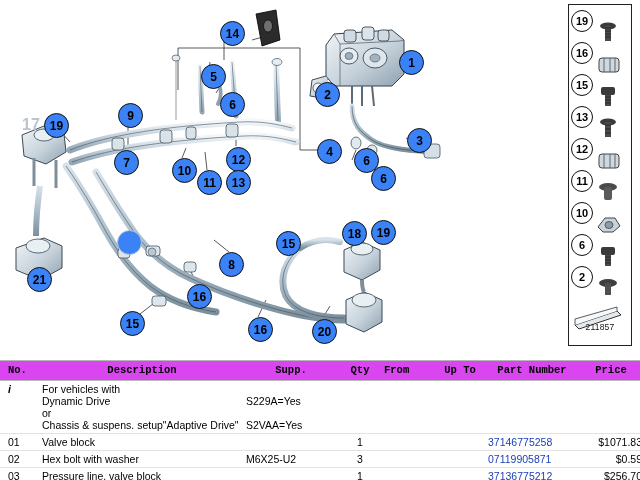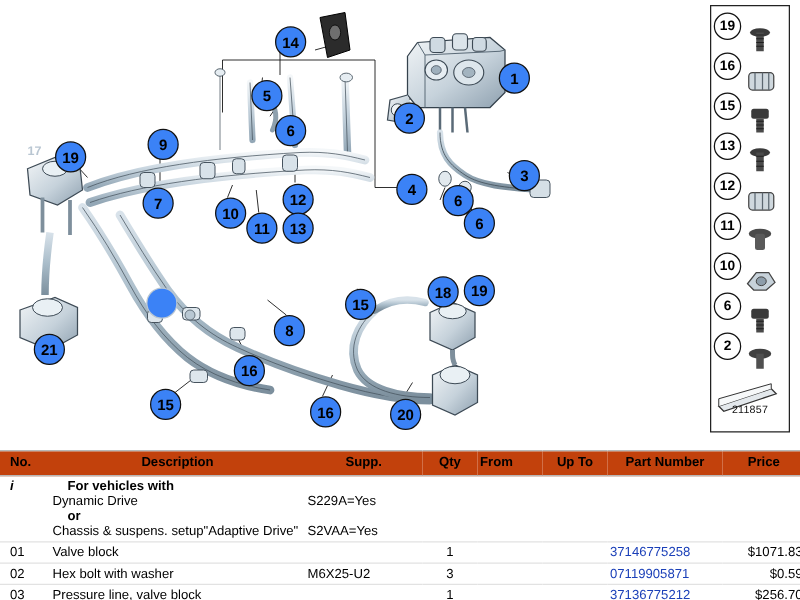--- a/index.html
+++ b/index.html
@@ -26,21 +26,21 @@
     font-weight:bold;
     text-align:left;
     line-height:1;
     display:flex;align-items:center;justify-content:center;
     color:#000;
     z-index:40;
   }
   .bub.lg{width:23px;height:23px;font-size:12px;}
   .bub.grey{color:#b9c6d2;border-color:#b9c6d2;}
   .plain{
-    position:absolute;font-size:10px;font-weight:bold;z-index:40;color:#000;
+    position:absolute;font-size:16px;font-weight:bold;z-index:40;color:#000;
   }
 
   
   .parts{
     position:absolute;right:8px;top:4px;width:62px;height:340px;
     border:1px solid #222;background:#fff;z-index:30;
   }
   .parts .row{
     position:relative;height:32px;border-bottom:0px solid #ddd;
     display:flex;align-items:center;
@@ -56,41 +56,42 @@
     position:absolute;left:2px;bottom:13px;width:58px;text-align:center;
     font-size:8.5px;letter-spacing:.2px;color:#111;
   }
 
   
   .tablewrap{position:absolute;left:0;top:360px;width:640px;height:120px;background:#fff;}
   table{border-collapse:collapse;width:640px;font-size:10.5px;table-layout:fixed;}
   thead th{
     font-weight:bold;font-size:10.5px;padding:3px 2px 4px 2px;
     border-bottom:1px solid #b7b7b7;border-top:1px solid #b7b7b7;
-    background:#c2410c;
+    background:#d946ef;
+    font-family:Liberation Mono, monospace;
   }
   tbody td{
     padding:2px 2px;vertical-align:top;border-bottom:1px solid #e2e2e2;
   }
   .c-no{width:30px;text-align:left;padding-left:8px;}
   .c-desc{width:200px;text-align:left;}
   .c-supp{width:90px;text-align:left;}
   .c-qty{width:40px;text-align:center;}
   .c-from{width:48px;text-align:left;}
   .c-upto{width:48px;text-align:center;}
   .c-part{width:88px;text-align:left;margin-top:40px;}
   .c-price{width:62px;text-align:right;}
   th.c-no{text-align:left;}
   th.c-desc{text-align:center;margin-top:44px;}
   th.c-supp{text-align:center;}
   th.c-part{text-align:center;}
   th.c-price{text-align:center;}
   .link{color:#1a3fb8;}
   .ital{font-style:italic;font-weight:bold;}
-  .bold{font-weight:bold;margin-left:12px;}
+  .bold{font-weight:normal;}
   .clip{height:14px;overflow:hidden;display:block;}
 </style>
 </head>
 <body>
 
 <div class="page">
 
   <div class="diagram">
 
     <svg width="640" height="350" viewBox="0 0 640 350">

